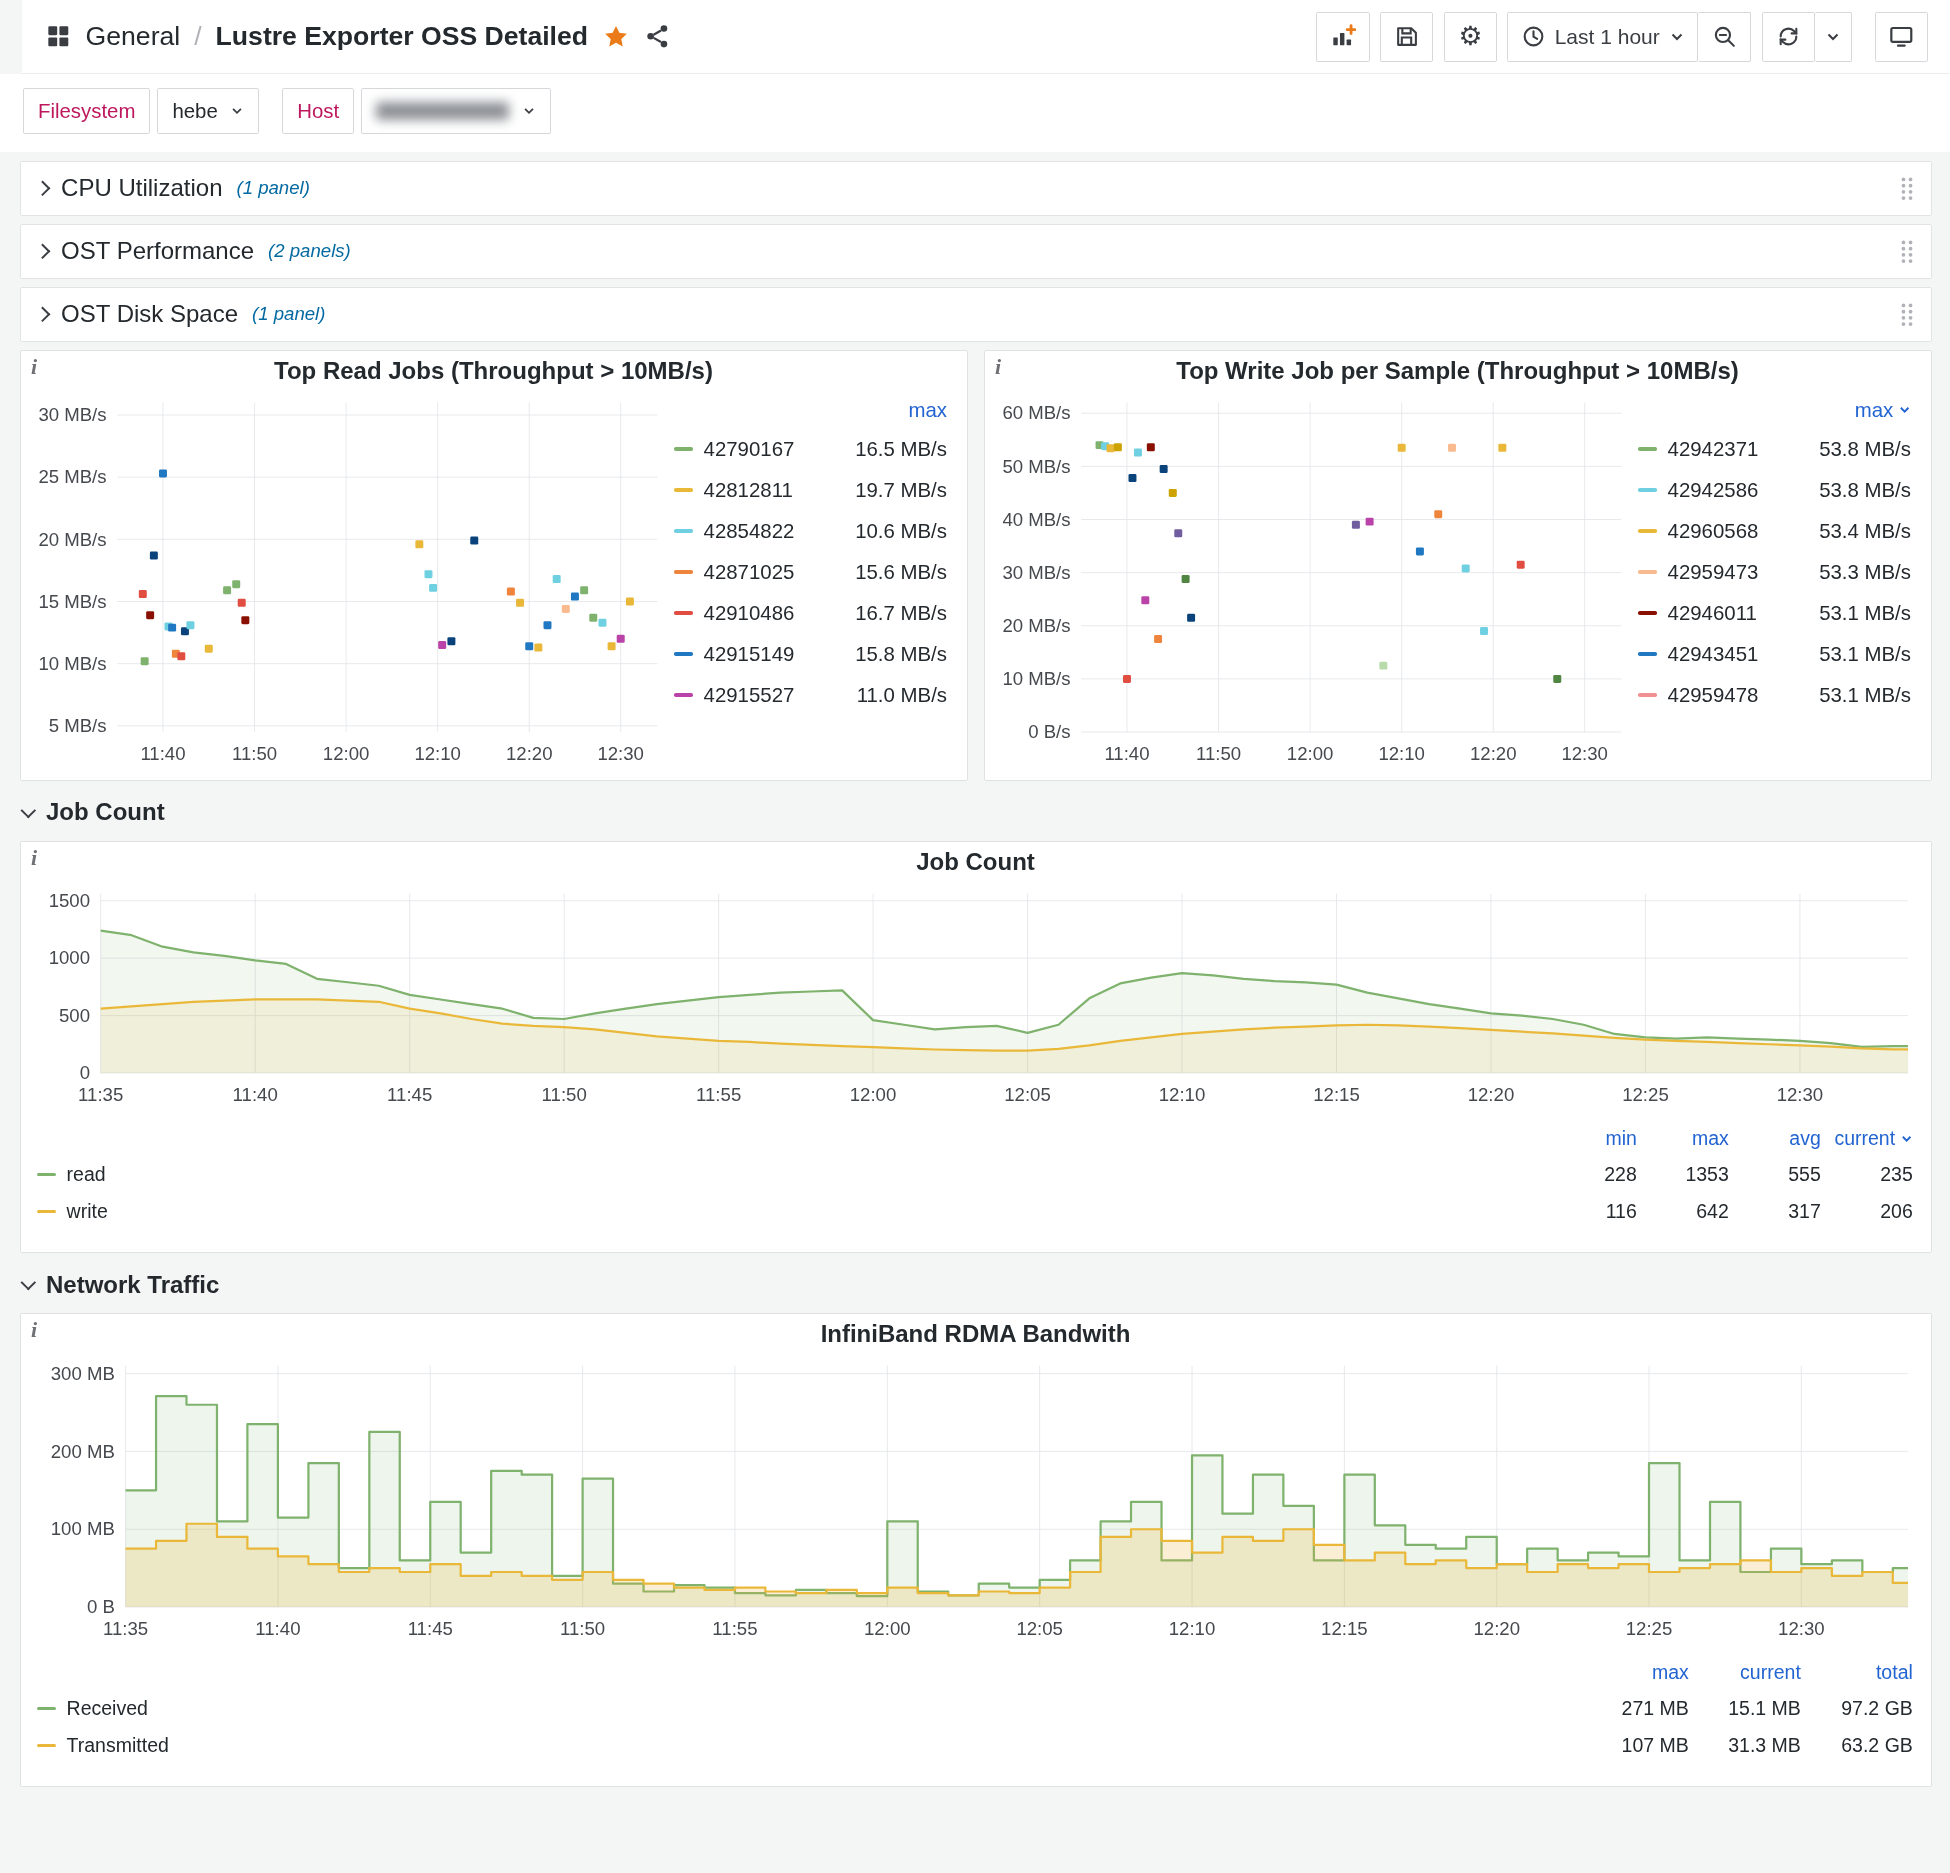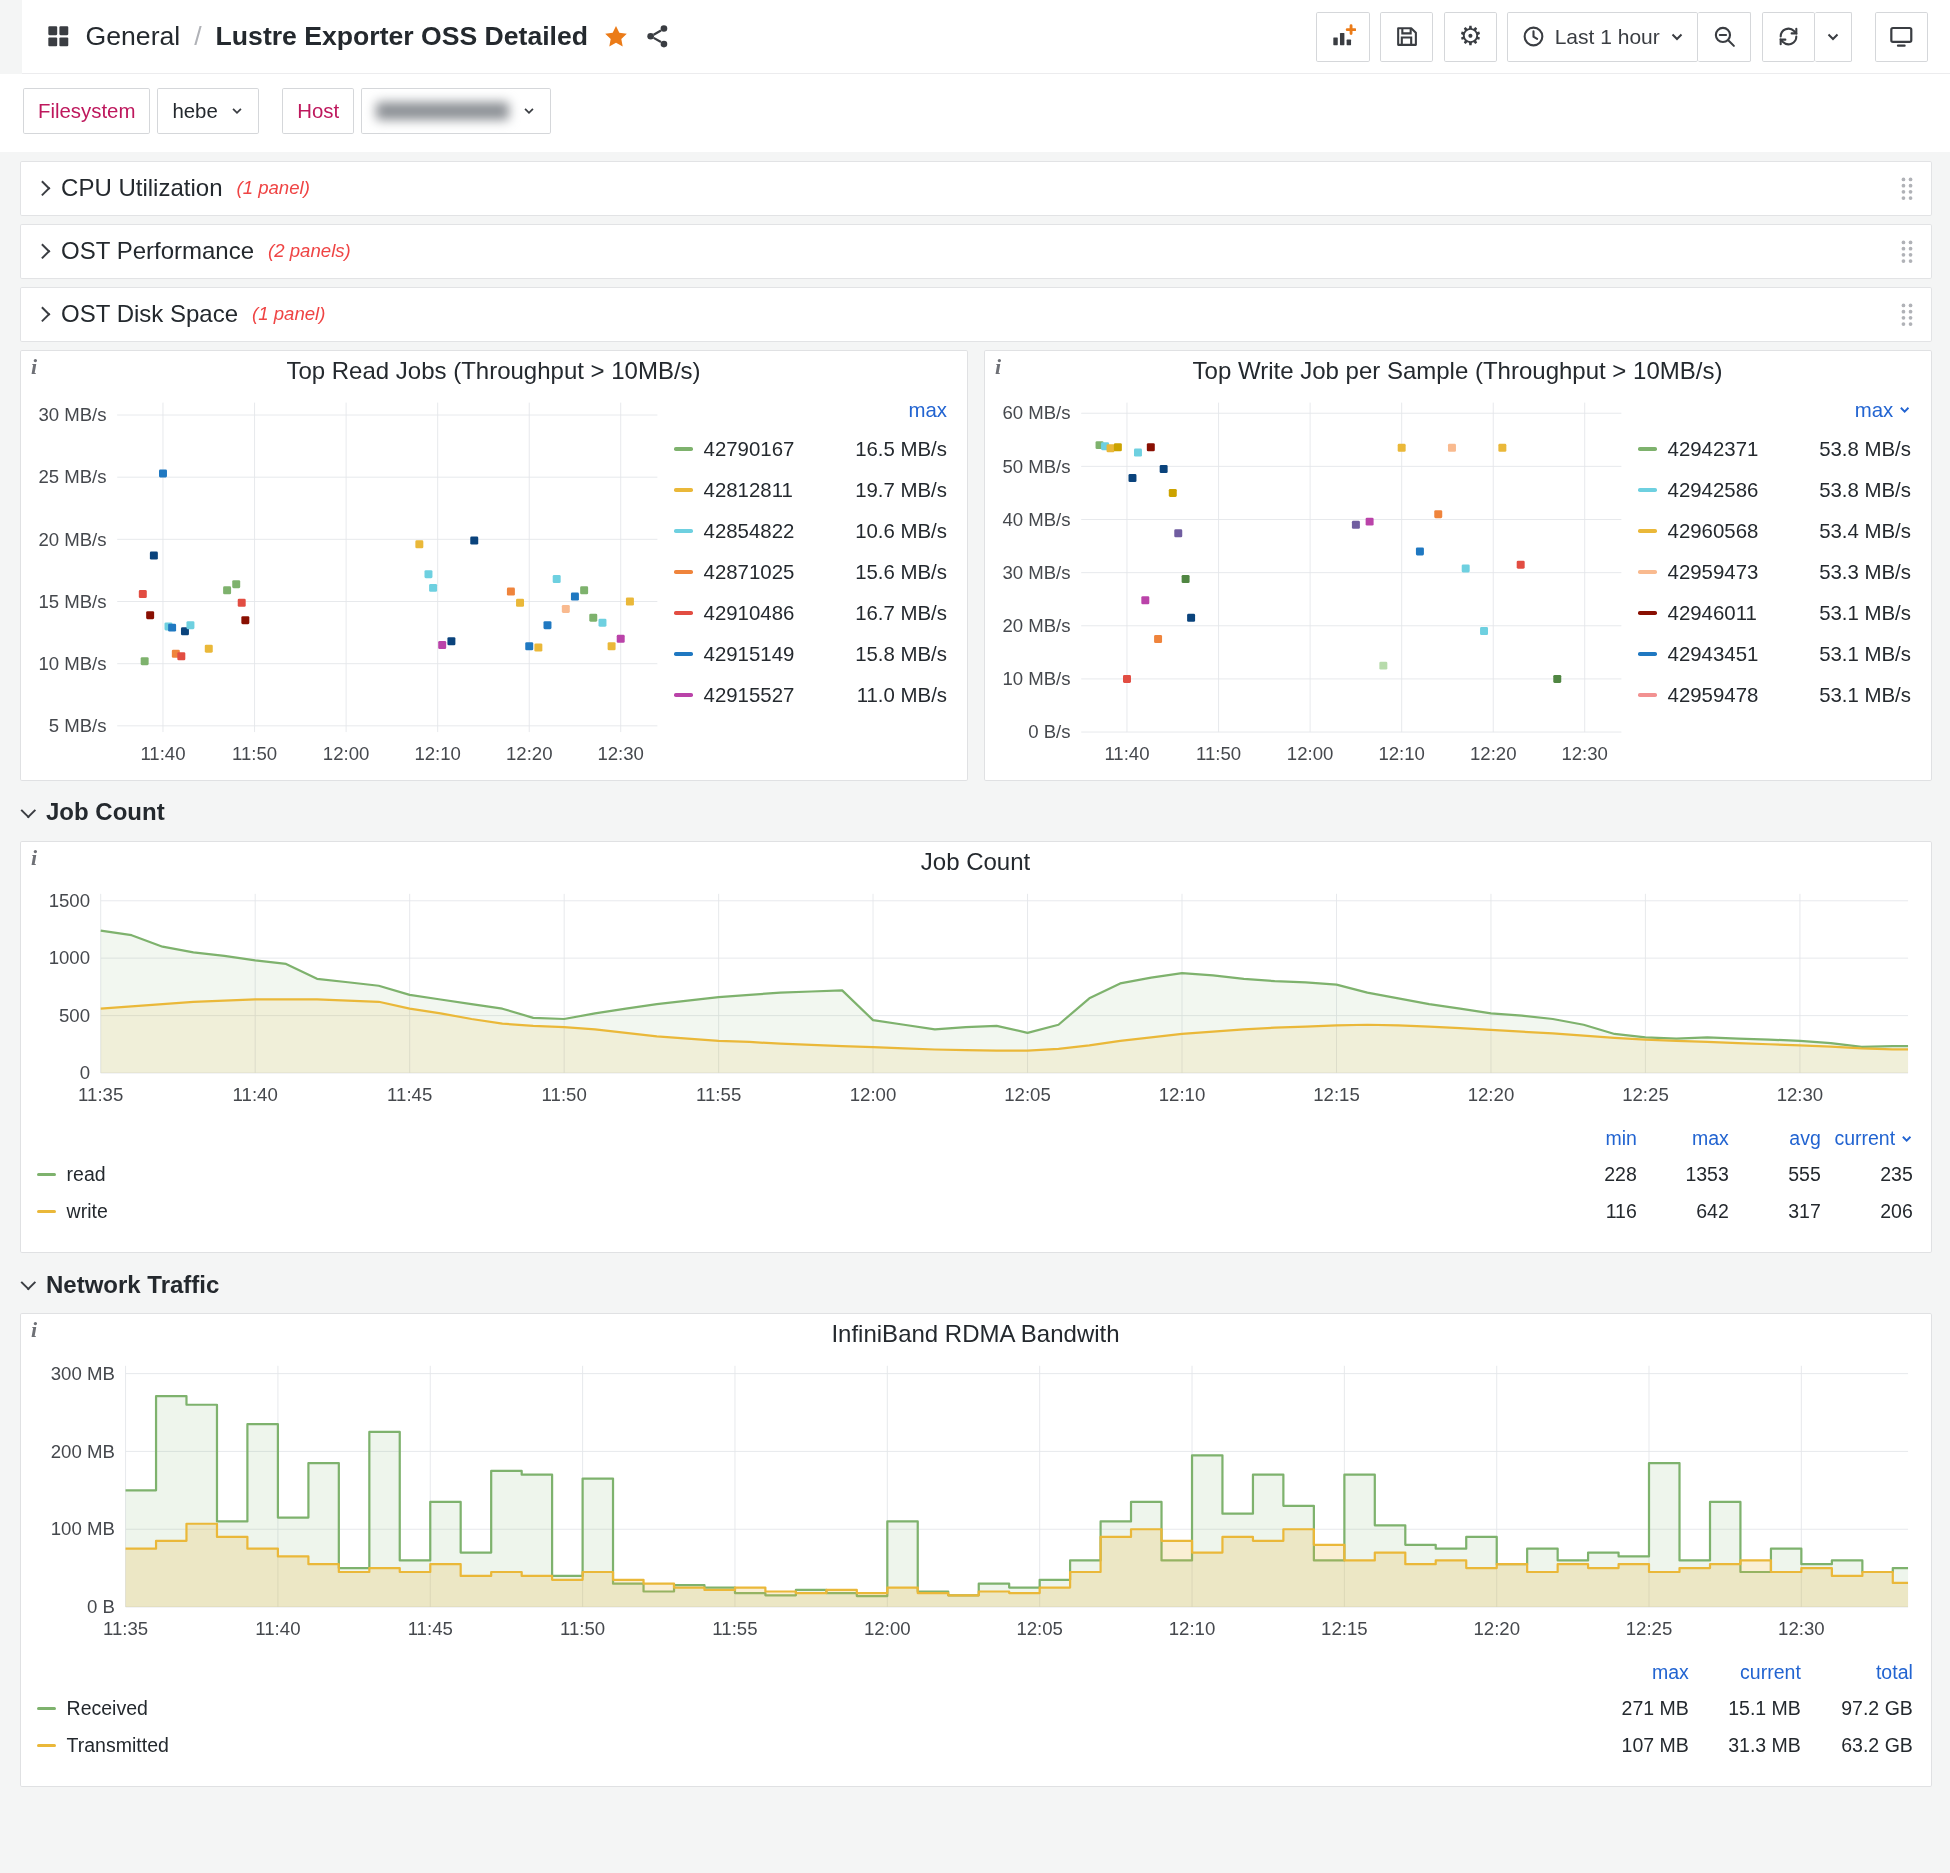--- a/index.html
+++ b/index.html
@@ -24,34 +24,34 @@
   .submenu{background:#fff;padding:14px 23px 17.7px;display:flex;align-items:center;}
   .var-chip{height:46px;border:0.9px solid #d5d7da;border-radius:1.8px;display:flex;align-items:center;padding:0 14px;background:#fff;font-size:20.4px;}
   .var-chip.lab{color:#be185d;}
   .var-chip.val{gap:12.4px;color:#24292e;cursor:pointer;margin-left:7px;}
   .host-group{margin-left:23px;}
   .blurred{display:inline-block;width:133px;height:17.7px;border-radius:3.5px;background:#8d9196;filter:blur(5.3px);}
   
   .dash{padding:8.9px 19.5px 12.4px;}
   .row-bar{height:55px;background:#fff;border:0.9px solid #e2e3e5;border-radius:1.8px;display:flex;align-items:center;padding:0 16px;margin-bottom:8px;cursor:pointer;}
   .row-bar .row-title{font-size:24px;font-weight:400;margin-left:14px;}
-  .row-count{font-size:18.6px;font-style:italic;color:#ef4444;margin-left:14px;}
+  .row-count{font-size:18.6px;font-style:italic;color:#0369a1;margin-left:14px;}
   .drag{margin-left:auto;cursor:grab;display:flex;align-items:center;}
   .row-head{height:46px;display:flex;align-items:center;margin:3.5px 0 5.3px;cursor:pointer;padding:0 3.5px;}
   .row-head .row-title{font-size:24px;font-weight:700;margin-left:12.4px;}
   .chev{width:10.6px;height:10.6px;border-right:2.7px solid #3a3d42;border-bottom:2.7px solid #3a3d42;display:inline-block;flex:0 0 auto;}
   .chev.right{transform:rotate(-45deg);}
   .chev.down{transform:rotate(45deg);margin-top:-5.3px;}
   
   .panel{background:#fff;border:0.9px solid #e0e1e3;border-radius:1.8px;position:relative;}
   .panel-grid{display:flex;gap:16px;margin-bottom:8.9px;}
   .panel-grid .panel{flex:1;height:431px;}
   .panel-info{position:absolute;top:5.3px;left:10.6px;font-family:"Liberation Serif",serif;font-style:italic;font-weight:700;font-size:22px;color:#6e7076;line-height:1;cursor:pointer;}
   .panel-header{height:41px;display:flex;align-items:center;justify-content:center;cursor:pointer;}
-  .panel-title{font-size:24px;font-weight:400;}
+  .panel-title{font-size:24px;font-weight:700;}
   .scatter-body{display:flex;height:383px;padding:0 3.5px 3.5px 3.5px;}
   .chart{position:relative;}
   .chart.scatter{flex:1;height:100%;}
   .sc-legend{width:293px;padding:0 16px 0 3.5px;display:flex;flex-direction:column;}
   .sc-head{display:flex;justify-content:flex-end;align-items:center;gap:4.4px;height:37px;color:#2264d1;font-size:20.4px;font-weight:500;cursor:pointer;}
   .sc-row{display:flex;align-items:center;height:41px;font-size:20.4px;cursor:pointer;}
   .sc-id{margin-left:10.6px;}
   .sc-val{margin-left:auto;}
   .swatch{display:inline-block;width:19.5px;height:3.5px;border-radius:1.8px;flex:0 0 auto;}
   .panel-full{margin-bottom:8.9px;}

